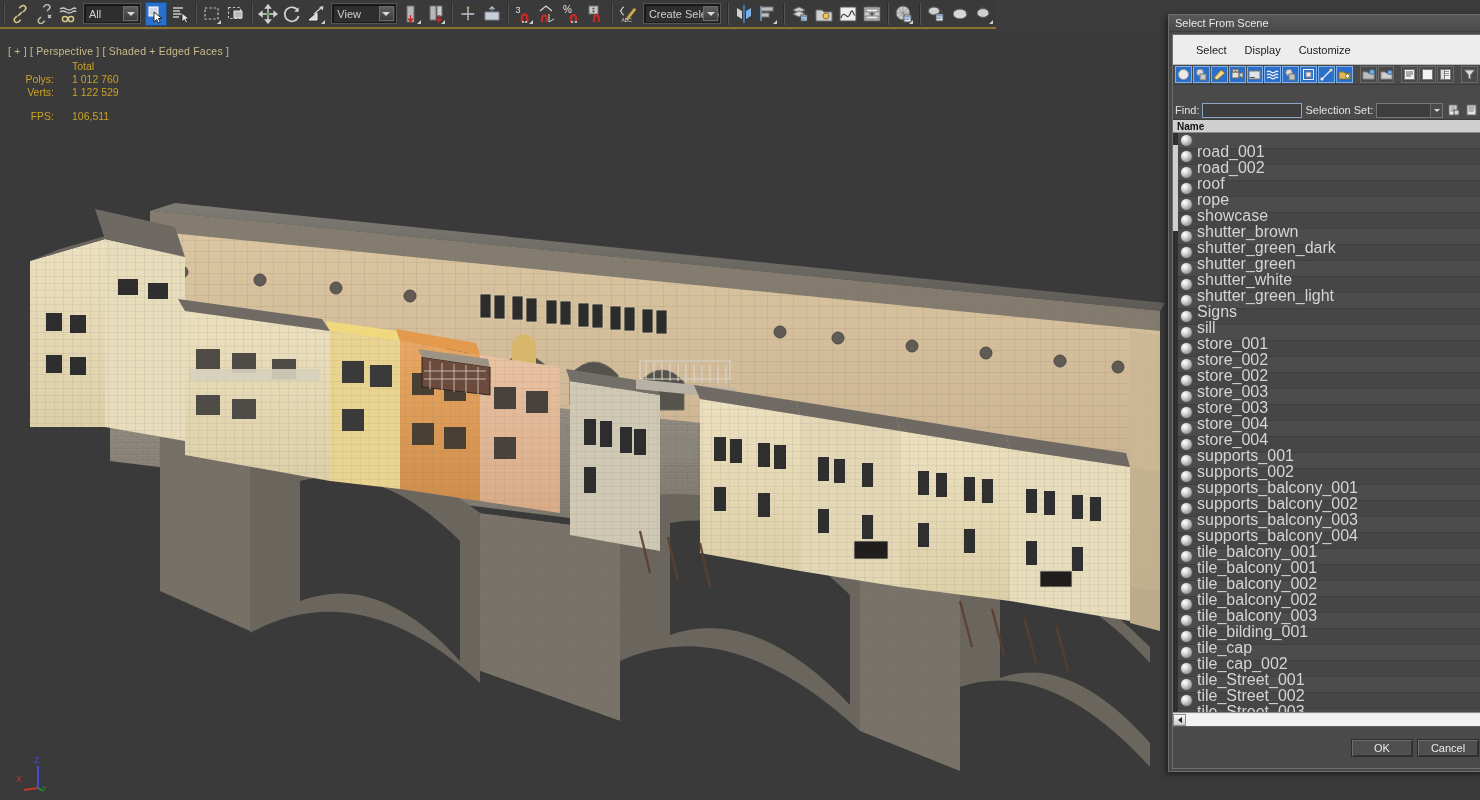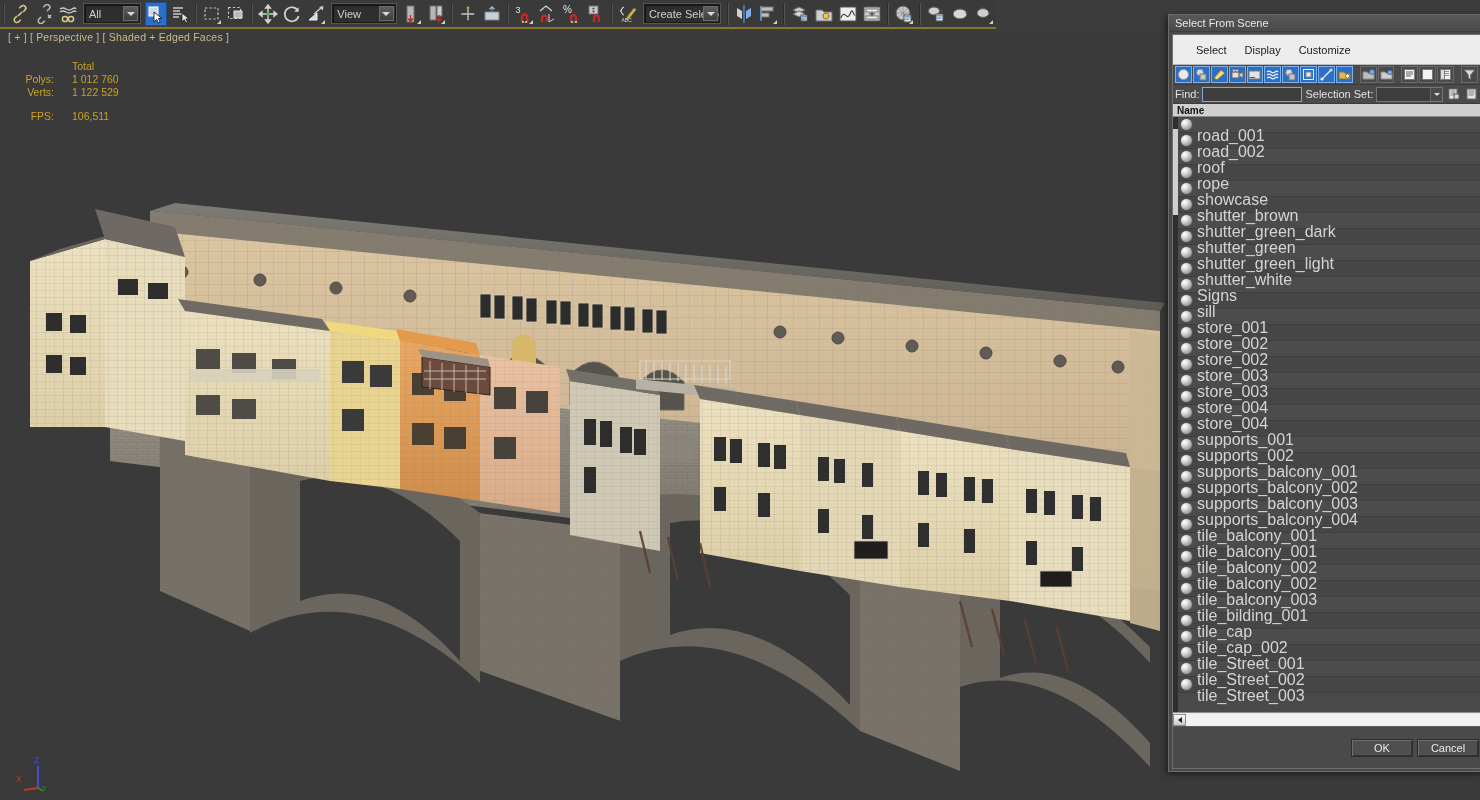--- a/index.html
+++ b/index.html
@@ -78,21 +78,21 @@
   }
 
   
   #viewport {
     position: absolute; left: 0; top: 31px;
     width: 1480px; height: 769px;
     background: #3a3a3a;
     overflow: hidden;
   }
   #vp-label {
-    position: absolute; left: 8px; top: 0;
+    position: absolute; left: 8px; top: 14px;
     color: #c8bc8a; font-size: 10.5px;
     letter-spacing: .2px;
     white-space: nowrap;
   }
   #vp-stats {
     position: absolute; left: 22px; top: 29px;
     color: #c9a227; font-size: 10.5px;
     line-height: 13px;
   }
   #vp-stats table { border-collapse: collapse; }
@@ -164,20 +164,21 @@
   }
   .dtool.on { background: #2a6fc9; border-color: #7fb0ea; }
   .dtool.sep { width: 5px; border: none; background: none; }
   
   #dlg-find {
     height: 19px; flex: none;
     background: #4a4a4a;
     display: flex; align-items: center;
     padding: 0 2px; gap: 3px;
     border-bottom: 1px solid #3c3c3c;
+    margin-top: 16px;
   }
   #dlg-find .lbl { color: #e2e2e2; font-size: 11px; white-space: nowrap; }
   .field {
     background: #3d3d3d;
     border: 1px solid #8aa8c6;
     height: 15px;
     color: #dcdcdc; font-size: 11px;
     display: flex; align-items: center; padding-left: 3px;
   }
   .sel-combo {
@@ -1045,25 +1046,25 @@
             <div class="row">
               <span class="sphere"></span>
               <span class="nm">shutter_green_dark</span>
             </div>
             <div class="row">
               <span class="sphere"></span>
               <span class="nm">shutter_green</span>
             </div>
             <div class="row">
               <span class="sphere"></span>
+              <span class="nm">shutter_white</span>
+            </div>
+            <div class="row">
+              <span class="sphere"></span>
               <span class="nm">shutter_green_light</span>
-            </div>
-            <div class="row">
-              <span class="sphere"></span>
-              <span class="nm">shutter_white</span>
             </div>
             <div class="row">
               <span class="sphere"></span>
               <span class="nm">Signs</span>
             </div>
             <div class="row">
               <span class="sphere"></span>
               <span class="nm">sill</span>
             </div>
             <div class="row">

